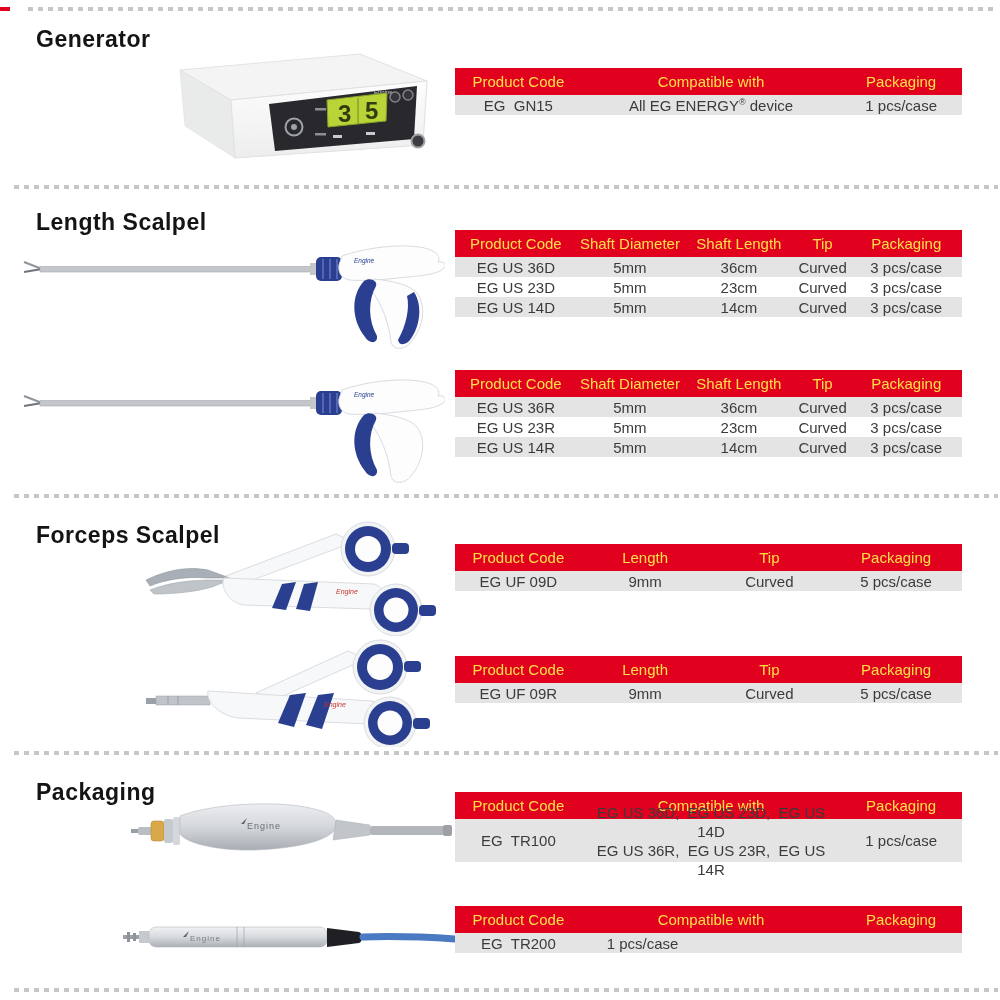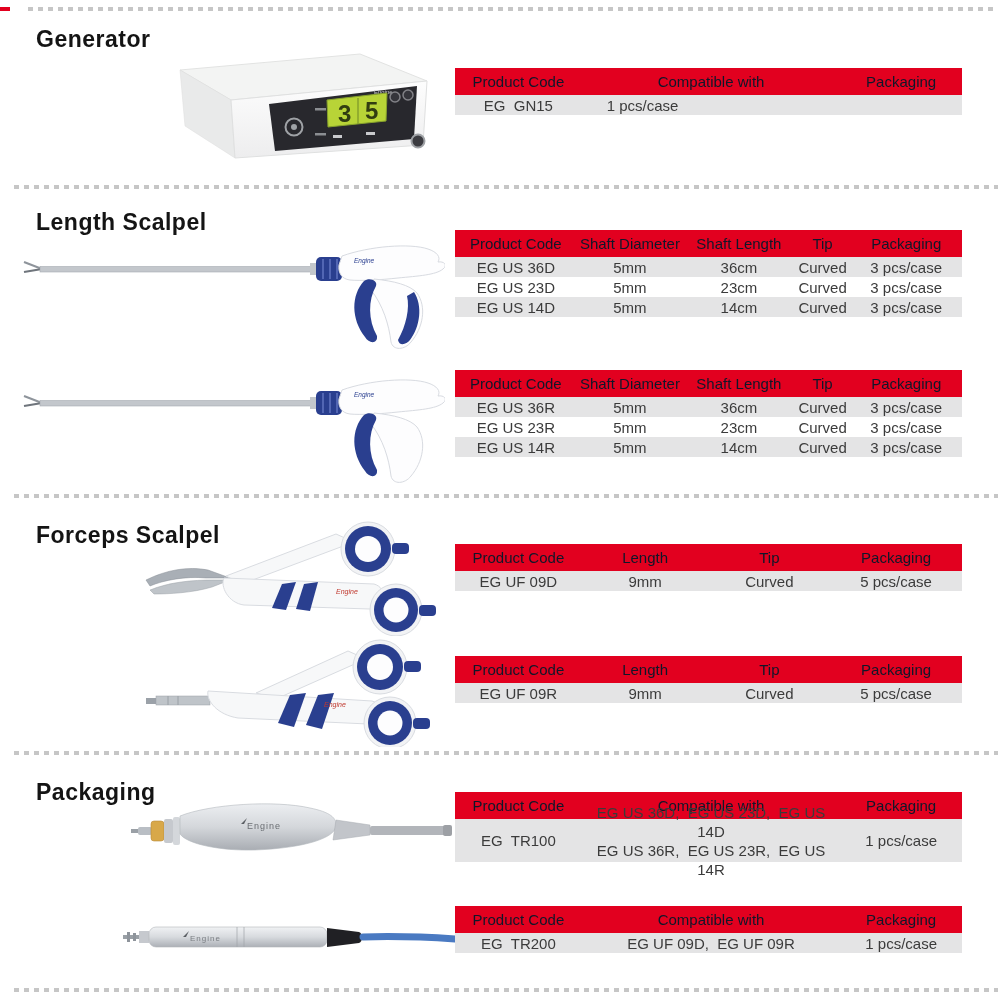--- a/index.html
+++ b/index.html
@@ -7,21 +7,21 @@
     position:relative;width:1000px;height:1000px;background:#ffffff;overflow:hidden;
     font-family:"Liberation Sans", sans-serif;
     --red:#e2001f; --rowgray:#e4e4e5; --celltext:#3b3b3b;
   }
   .sep{position:absolute;height:4px;background:repeating-linear-gradient(90deg,#c6c6c6 0 5px,transparent 5px 10px);}
   .sep-red{position:absolute;height:4px;background:var(--red);}
   .sec-title{position:absolute;font-size:23px;font-weight:bold;color:#141414;letter-spacing:.5px;}
   .prod-img{position:absolute;}
   
   .table{position:absolute;left:455px;width:507px;font-size:15px;}
-  .thead{display:flex;align-items:center;background:var(--red);color:#0f172a;height:27px;}
+  .thead{display:flex;align-items:center;background:var(--red);color:#fde047;height:27px;}
   .th{text-align:center;white-space:pre-wrap;}
   .trow{display:flex;align-items:center;background:#ffffff;color:var(--celltext);height:20px;line-height:19px;}
   .trow.alt{background:var(--rowgray);}
   .trow.tall{height:43px;}
   .td{text-align:center;white-space:pre-wrap;}
   .td sup{font-size:9px;line-height:0;}
   .t3 .c0{width:25%}.t3 .c1{width:51%}.t3 .c2{width:24%}
   .t5 .c0{width:24%}.t5 .c1{width:21%}.t5 .c2{width:22%}.t5 .c3{width:11%}.t5 .c4{width:22%}
   .t4 .c0{width:25%}.t4 .c1{width:25%}.t4 .c2{width:24%}.t4 .c3{width:26%}
 </style>
@@ -181,20 +181,21 @@
   </svg>
 
   <div class="table t3" style="top:68px;">
       <div class="thead">
         <div class="th c0">Product Code</div>
         <div class="th c1">Compatible with</div>
         <div class="th c2">Packaging</div>
       </div>
       <div class="trow alt">
         <div class="td c0">EG  GN15</div>
+        <div class="td c1">All EG ENERGY<sup>®</sup> device</div>
         <div class="td c2">1 pcs/case</div>
       </div>
     </div>
   <div class="table t5" style="top:230px;">
       <div class="thead">
         <div class="th c0">Product Code</div>
         <div class="th c1">Shaft Diameter</div>
         <div class="th c2">Shaft Length</div>
         <div class="th c3">Tip</div>
         <div class="th c4">Packaging</div>
@@ -293,18 +294,17 @@
       </div>
     </div>
   <div class="table t3" style="top:906px;">
       <div class="thead">
         <div class="th c0">Product Code</div>
         <div class="th c1">Compatible with</div>
         <div class="th c2">Packaging</div>
       </div>
       <div class="trow alt">
         <div class="td c0">EG  TR200</div>
-        <div class="td c1">EG UF 09D,  EG UF 09R</div>
         <div class="td c2">1 pcs/case</div>
       </div>
     </div>
 
 </div>
 
 </body></html>

